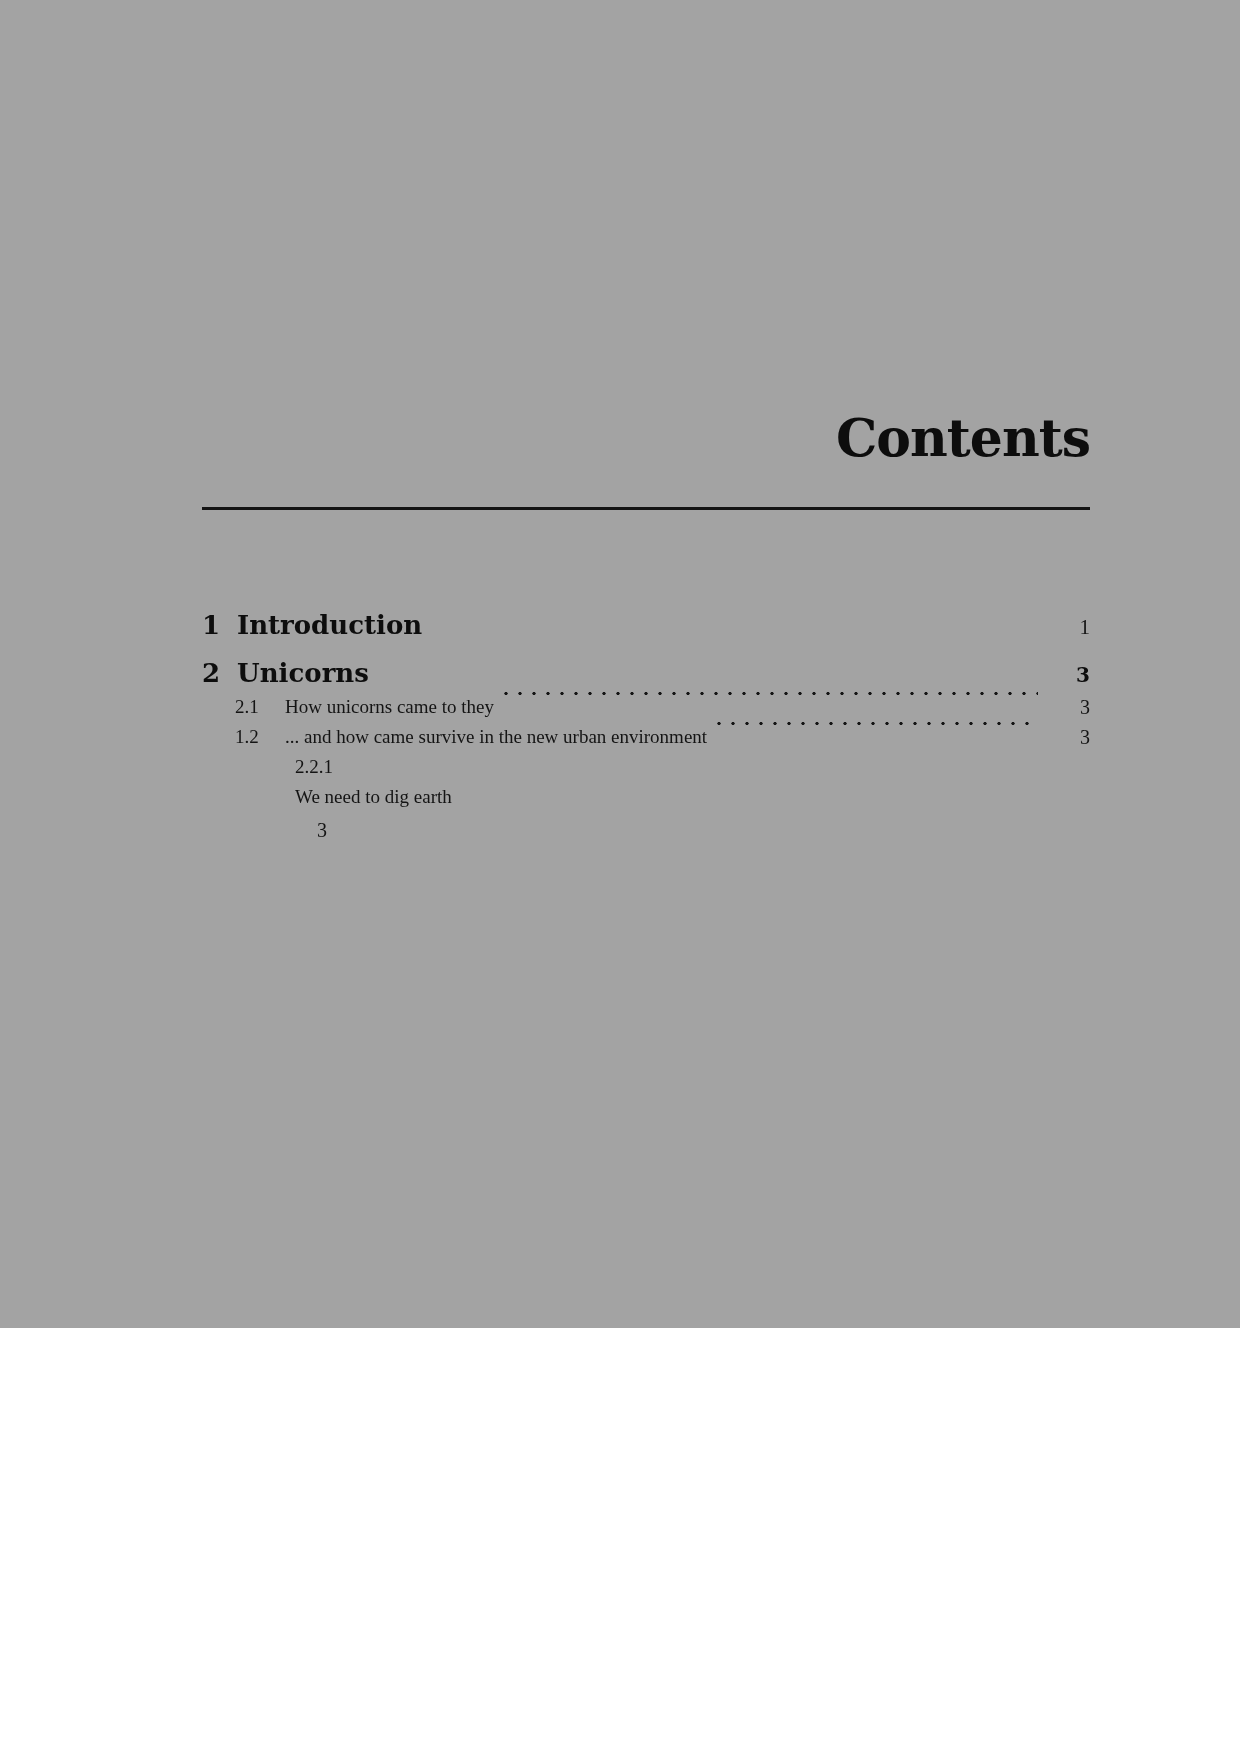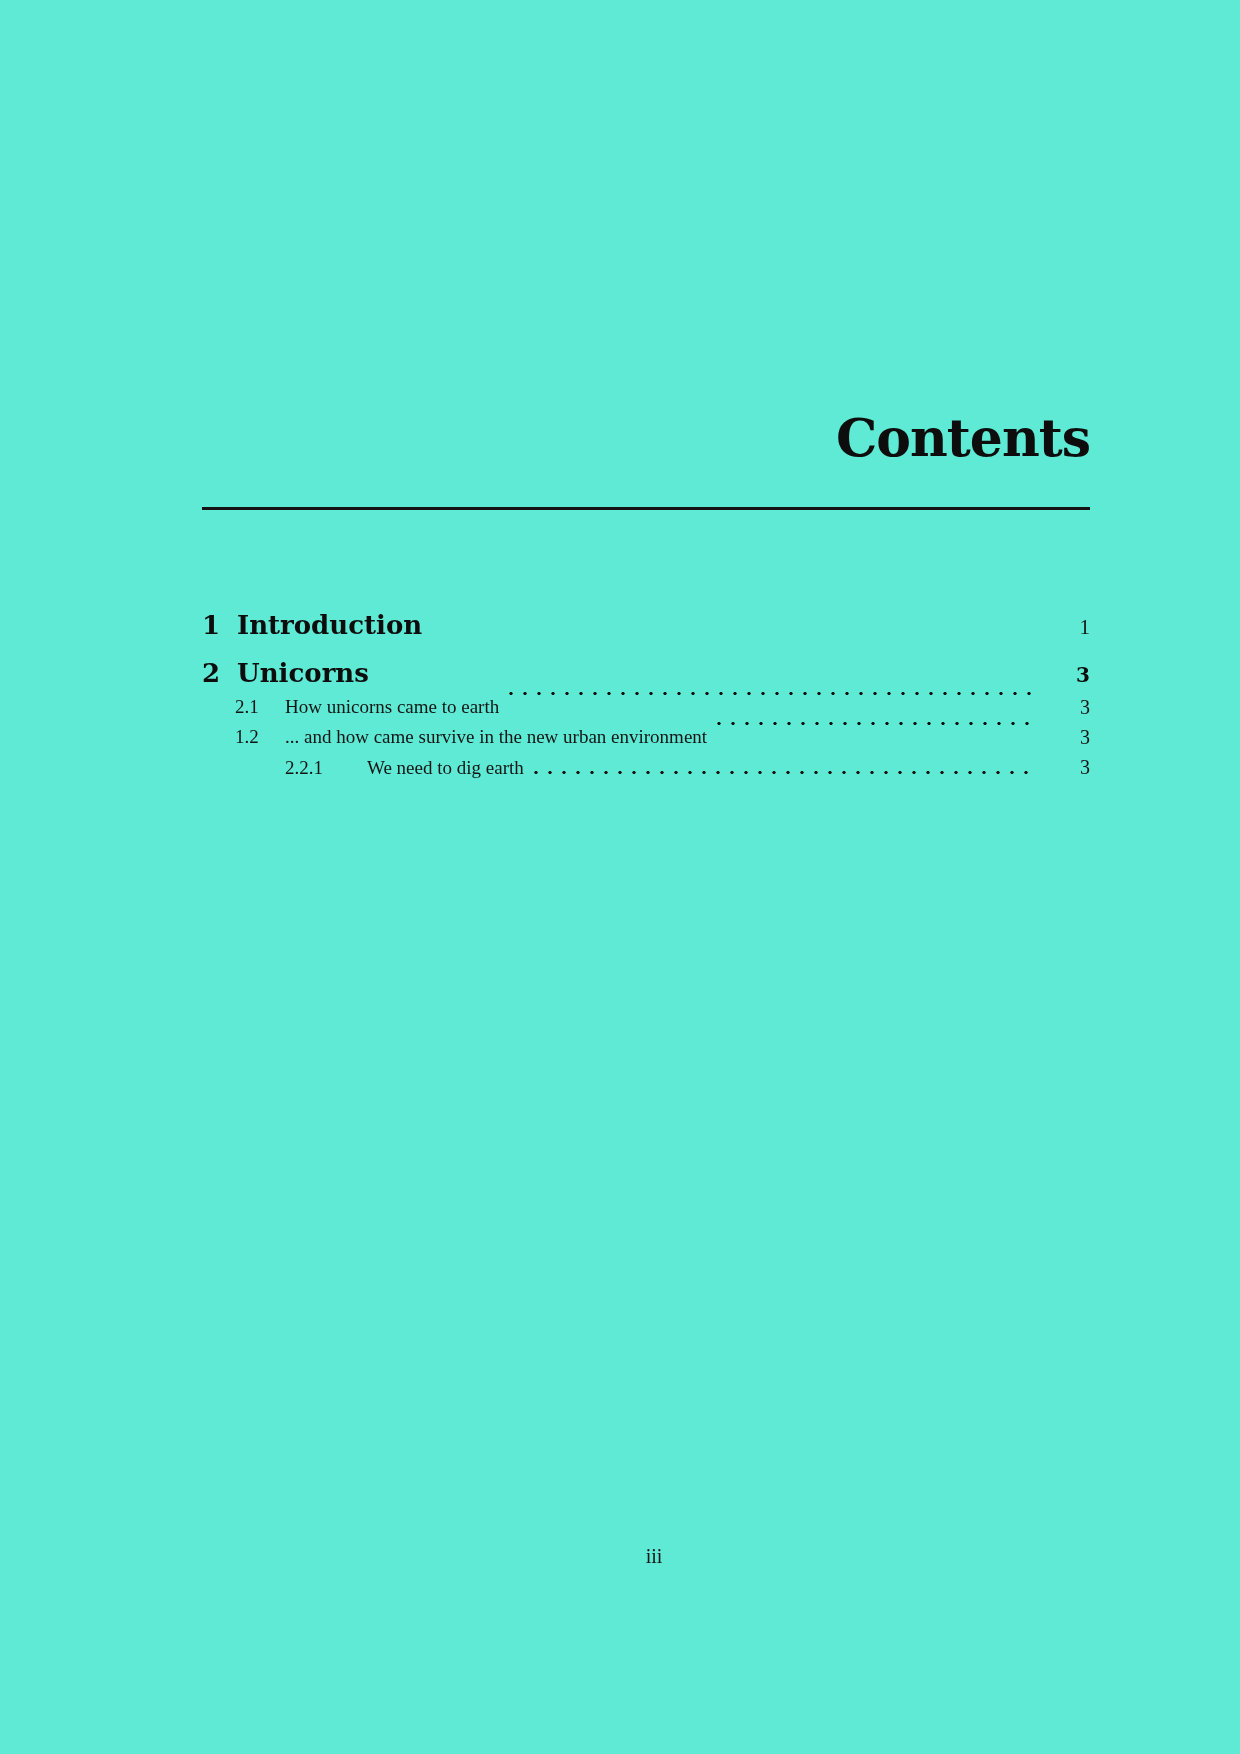--- a/index.html
+++ b/index.html
@@ -3,22 +3,22 @@
 <meta charset="utf-8">
 <style>
   html, body {
     margin: 0;
     padding: 0;
     background: #ffffff;
   }
   .page {
     position: relative;
     width: 1240px;
-    height: 1754px;
-    background: #5eead4;
+    height: 1328px;
+    background: #a3a3a3;
     color: #111111;
     overflow: hidden;
   }
   .content {
     position: absolute;
     left: 202px;
     top: 0;
     width: 888px;
   }
   .title {
@@ -56,21 +56,21 @@
     margin-top: 12px;
   }
   .row.section, .row.subsection {
     font-family: "Liberation Serif", serif;
     font-weight: normal;
     font-size: 19px;
     line-height: 30px;
     color: #141414;
   }
   .row.section { padding-left: 33px; align-items: flex-end; }
-  .row.subsection { padding-left: 83px; }
+  .row.subsection { padding-left: 83px; flex-direction: column; }
   .row.chapter .num { width: 35px; flex: none; }
   .row.section .num { width: 50px; flex: none; }
   .row.subsection .num { width: 82px; flex: none; }
   .ttl { flex: none; }
   .fill { flex: 1 1 auto; }
   .dots {
     flex: 1 1 auto;
     height: 3px;
     align-self: baseline;
     margin: 0 20px 0 10px;
@@ -127,21 +127,21 @@
 
       <div class="row chapter chapter2">
         <span class="num">2</span>
         <span class="ttl">Unicorns</span>
         <span class="fill"></span>
         <span class="pg pg-bold">3</span>
       </div>
 
       <div class="row section">
         <span class="num">2.1</span>
-        <span class="ttl">How unicorns came to earth</span>
+        <span class="ttl">How unicorns came to they</span>
         <span class="dots"></span>
         <span class="pg">3</span>
       </div>
 
       <div class="row section">
         <span class="num">1.2</span>
         <span class="ttl">... and how came survive in the new urban environment</span>
         <span class="dots"></span>
         <span class="pg">3</span>
       </div>

